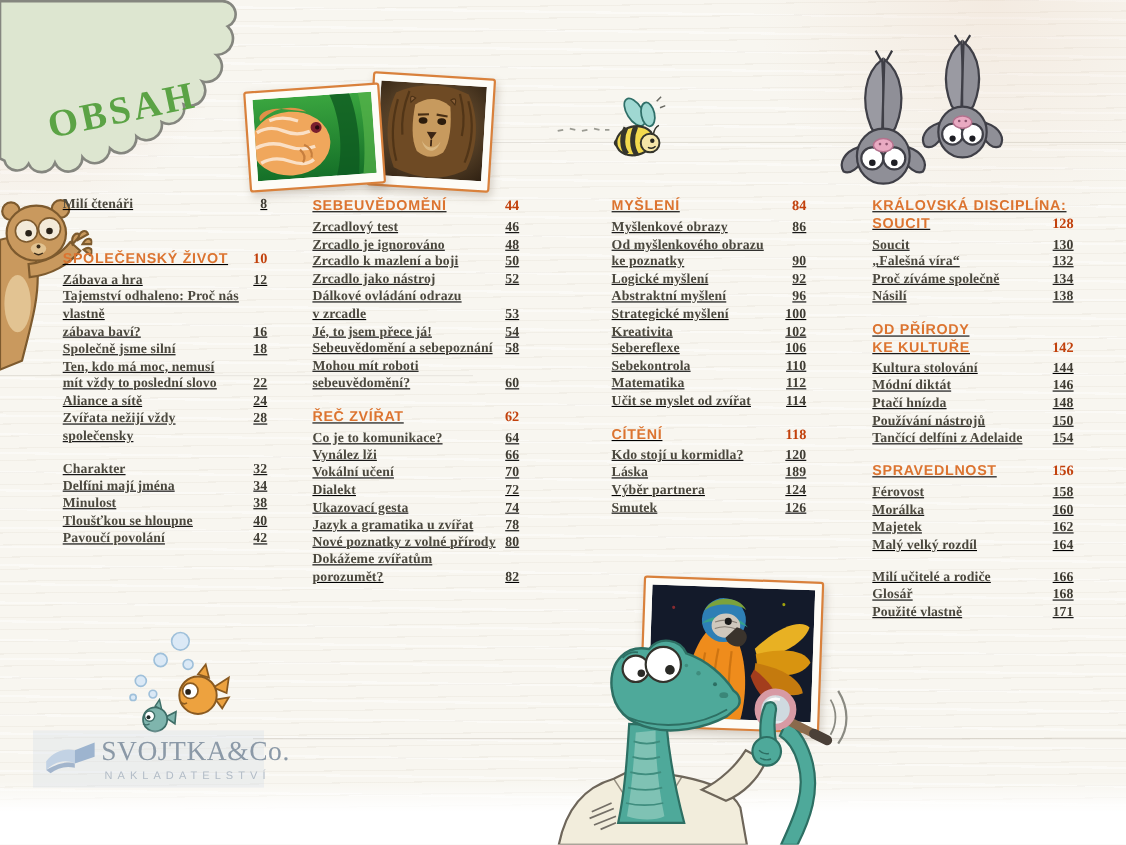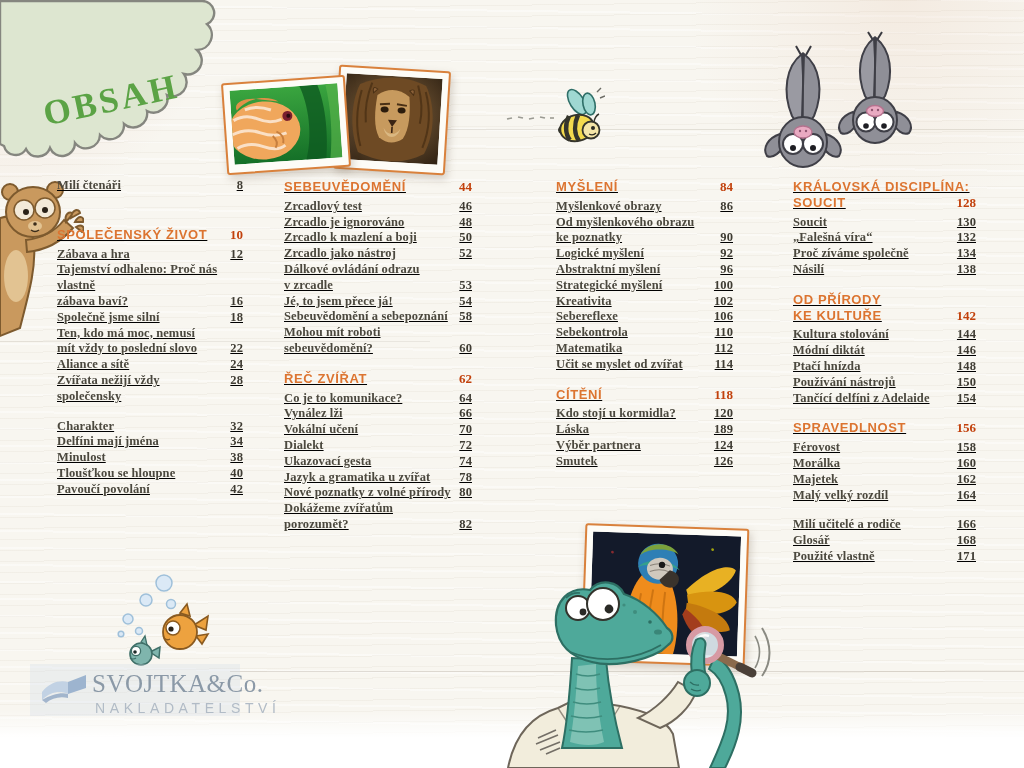--- a/index.html
+++ b/index.html
@@ -70,21 +70,21 @@
   #goldfish{left:108px;top:570px;}
   #croc{left:500px;top:570px;z-index:4;}
 
   
   #publisher-logo{position:absolute;left:0;top:664px;width:210px;height:52px;z-index:6;
     background:rgba(208,220,233,0.30);margin-left:30px;}
   #logo-book{position:absolute;left:10px;top:8px;}
   #logo-name{position:absolute;left:62px;top:6px;font-family:"Liberation Serif", serif;
     font-size:25px;color:#8b99a7;letter-spacing:0.5px;}
   #logo-subtitle{position:absolute;left:65px;top:36px;font-family:"Liberation Sans", sans-serif;
-    font-size:14px;letter-spacing:4.6px;color:#b1bbc6;}
+    font-size:10px;letter-spacing:4.6px;color:#b1bbc6;}
 </style>
 </head>
 <body>
 
 <div class="seam" id="seam1"></div>
 <div class="seam" id="seam2"></div>
 <div class="seam" id="seam3"></div>
 <div id="red-tick"></div>
 
 <svg id="obsah-cloud" width="228" height="172" viewBox="0 0 228 172">

